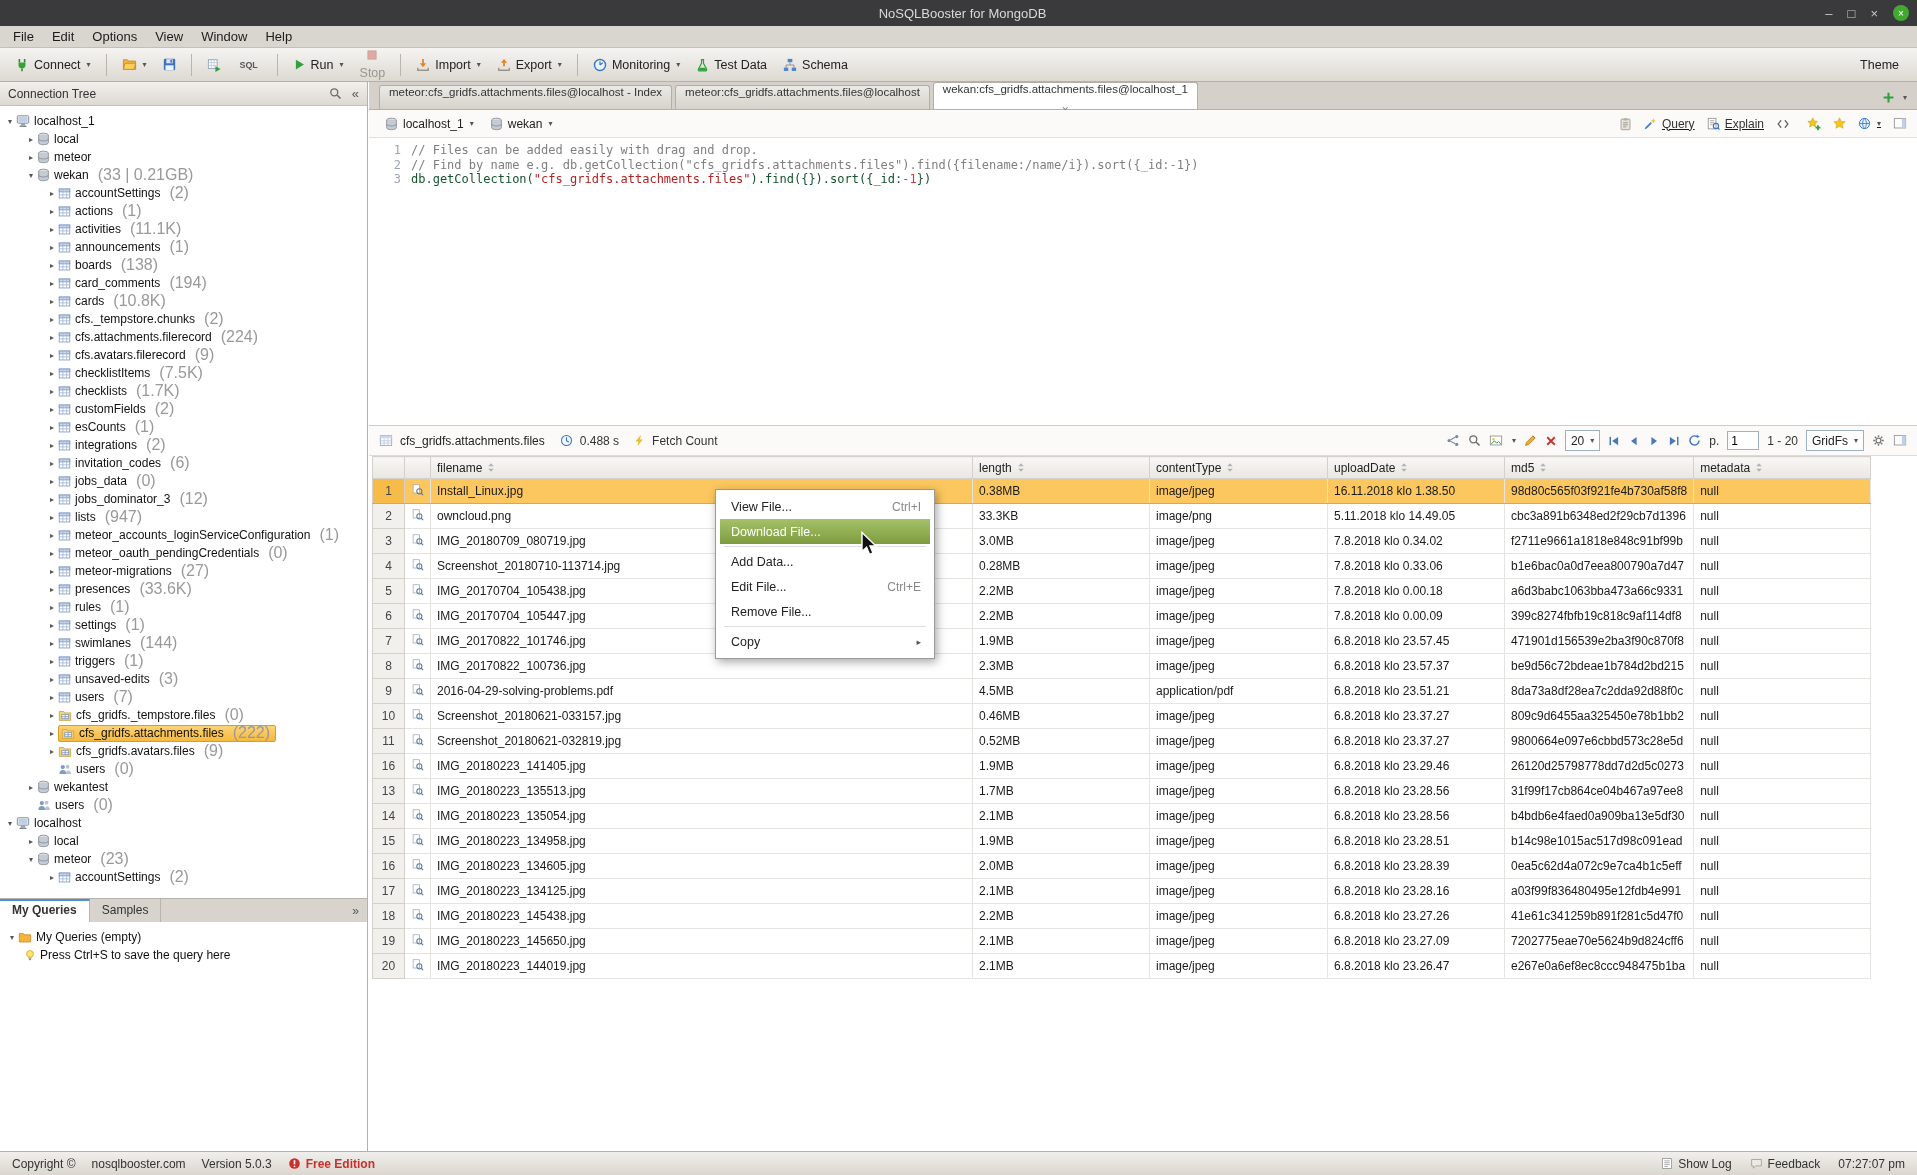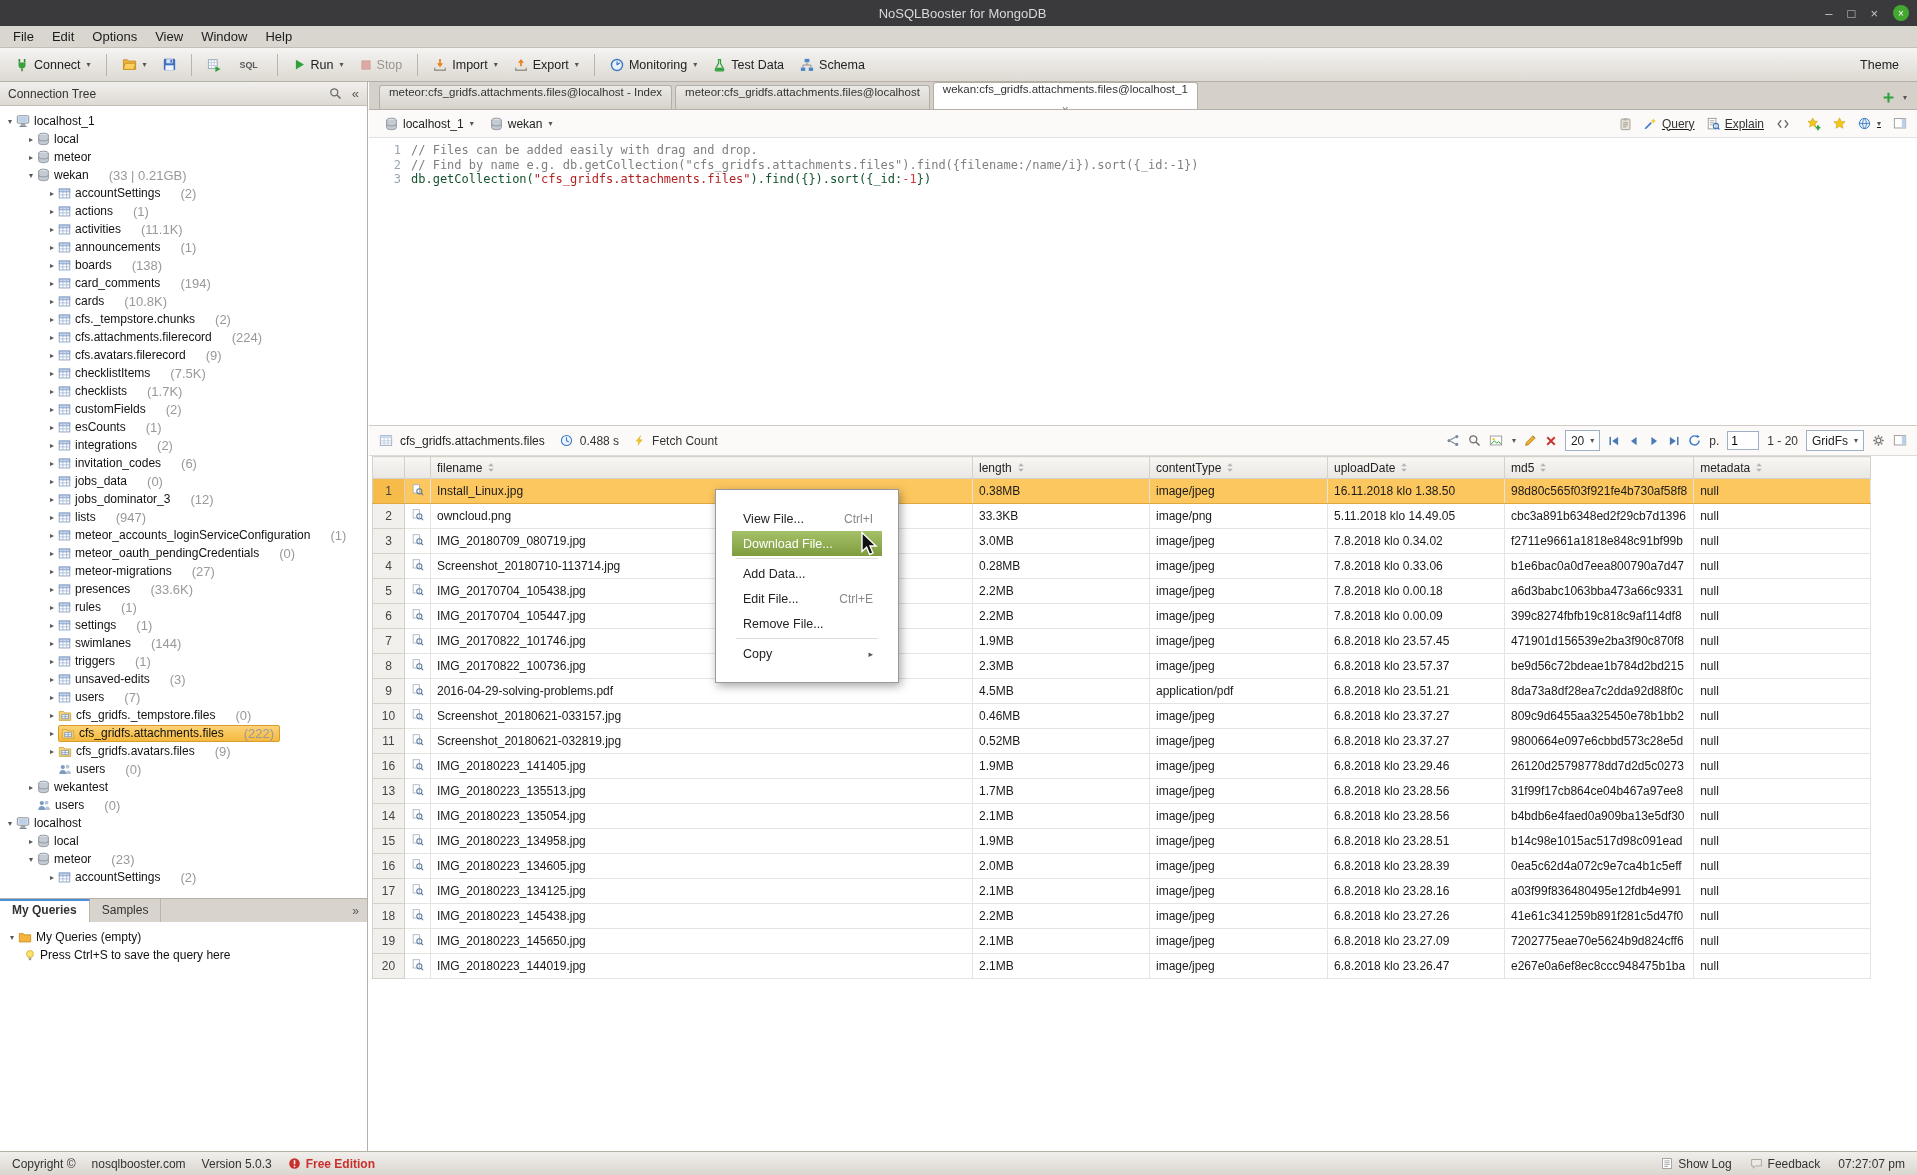--- a/index.html
+++ b/index.html
@@ -15,38 +15,38 @@
 .green-dot{width:16px;height:16px;border-radius:50%;background:#43a832;color:#fff;font-size:10px;display:flex;align-items:center;justify-content:center;}
 
 
 .menubar{position:absolute;left:0;top:26px;right:0;height:22px;background:#d9d5cf;border-bottom:1px solid #c3bfb7;display:flex;align-items:center;padding-left:4px;}
 .menu-item{padding:0 9px;font-size:13px;height:100%;display:flex;align-items:center;color:#1c1c1c;}
 
 
 .toolbar{position:absolute;left:0;top:48px;right:0;height:34px;background:linear-gradient(#f5f4f2,#ddd9d2);border-bottom:1px solid #b5b1a9;display:flex;align-items:center;padding:0 8px;}
 .tb-left{display:flex;align-items:center;gap:2px;flex:1;}
 .tbtn{display:flex;align-items:center;gap:5px;padding:4px 7px;border-radius:3px;font-size:12.5px;color:#222;}
-.tbtn.disabled{color:#9a968e;}
+.tbtn.disabled{color:#9a968e;flex-direction:column;}
 .tsep{width:1px;height:22px;background:#b9b5ad;margin:0 6px;}
 .caret{font-size:8px;color:#555;margin-left:1px;}
 .theme-label{padding-right:10px;font-size:12.5px;color:#222;}
 .icon{display:inline-flex;align-items:center;justify-content:center;}
 
 
 .sidebar{position:absolute;left:0;top:82px;width:368px;bottom:24px;background:#fff;border-right:1px solid #b5b1a9;display:flex;flex-direction:column;}
 .sidebar-header{height:24px;background:linear-gradient(#f2f0ed,#ddd9d2);border-bottom:1px solid #c3bfb7;display:flex;align-items:center;padding:0 8px;flex:none;}
 .sh-title{font-size:12px;color:#333;}
 .sh-icons{margin-left:auto;display:flex;gap:10px;align-items:center;color:#666;}
 .guillemet{font-size:13px;color:#555;}
 .tree{flex:none;height:792px;overflow:hidden;padding-top:6px;}
 .trow{height:18px;display:flex;align-items:center;white-space:nowrap;}
 .texp{width:12px;text-align:center;font-size:8px;color:#555;flex:none;}
 .trow .icon{flex:none;margin-right:4px;}
 .tlabel{font-size:12px;color:#111;}
-.tcount{font-size:13px;color:#999;margin-left:20px;}
+.tcount{font-size:16px;color:#999;margin-left:9px;}
 .thl{background:linear-gradient(#fdd377,#f5b93e);border:1px solid #d79c2e;border-radius:2px;display:flex;align-items:center;height:17px;padding:0 5px 0 2px;}
 .sb-tabs{flex:none;height:24px;background:#d8d4cd;border-top:1px solid #b5b1a9;display:flex;align-items:stretch;}
 .sb-tab{padding:4px 12px 0 12px;font-size:12px;border-right:1px solid #b9b5ad;color:#333;}
 .sb-tab.active{background:#fff;font-weight:bold;border-top:2px solid #4a90d9;padding-top:2px;}
 .sb-tabs-right{margin-left:auto;display:flex;align-items:center;padding-right:8px;color:#555;}
 .sb-panel{flex:1;background:#fff;padding-top:6px;}
 .sbp-row{height:18px;display:flex;align-items:center;white-space:nowrap;padding-left:6px;}
 .sbp-row .icon{margin-right:4px;}
 .sbp-row.hint{padding-left:24px;}
 
@@ -86,21 +86,21 @@
 .grid table{border-collapse:collapse;table-layout:fixed;}
 .grid th{height:22px;background:linear-gradient(#f8f7f5,#e9e7e3);border:1px solid #d4d1cb;font-weight:normal;font-size:12px;text-align:left;padding:0 6px;color:#222;overflow:hidden;white-space:nowrap;}
 .th-inner{display:flex;align-items:center;gap:5px;}
 .grid td{height:25px;border:1px solid #e6e4e0;font-size:12px;padding:0 6px;white-space:nowrap;overflow:hidden;color:#1a1a1a;}
 .grid td.rownum{background:#f2f0ed;color:#444;text-align:center;border:1px solid #d4d1cb;padding:0;}
 .grid td.prevcell{text-align:center;padding:0;}
 .grid tr.sel td{background:#fcc75e;border-bottom:1px solid #e0a83e;border-top:1px solid #e0a83e;}
 .grid tr.sel td.rownum{background:#f7bb4a;}
 
 
-.ctx{position:absolute;left:715px;top:489px;width:184px;background:#fff;border:1px solid #9a9a9a;box-shadow:2px 3px 9px rgba(0,0,0,.35);padding:16px;z-index:50;}
+.ctx{position:absolute;left:715px;top:489px;width:220px;background:#fff;border:1px solid #9a9a9a;box-shadow:2px 3px 9px rgba(0,0,0,.35);padding:4px;z-index:50;}
 .ctx-item{height:25px;display:flex;align-items:center;padding:0 9px 0 11px;font-size:12.5px;color:#222;}
 .ctx-item .sc{margin-left:auto;color:#888;font-size:12px;}
 .ctx-item .sub{margin-left:auto;font-size:9px;color:#555;}
 .ctx-item.hl{background:linear-gradient(#a5c169,#7e9c3e);color:#fff;}
 .ctx-sep{height:1px;background:#ddd;margin:2px 4px;}
 
 .cursor{position:absolute;left:860px;top:531px;z-index:60;pointer-events:none;}
 
 
 .statusbar{position:absolute;left:0;bottom:0;right:0;height:24px;background:linear-gradient(#f1efec,#dad6cf);border-top:1px solid #b5b1a9;display:flex;align-items:center;padding:0 12px;font-size:12px;color:#333;}

